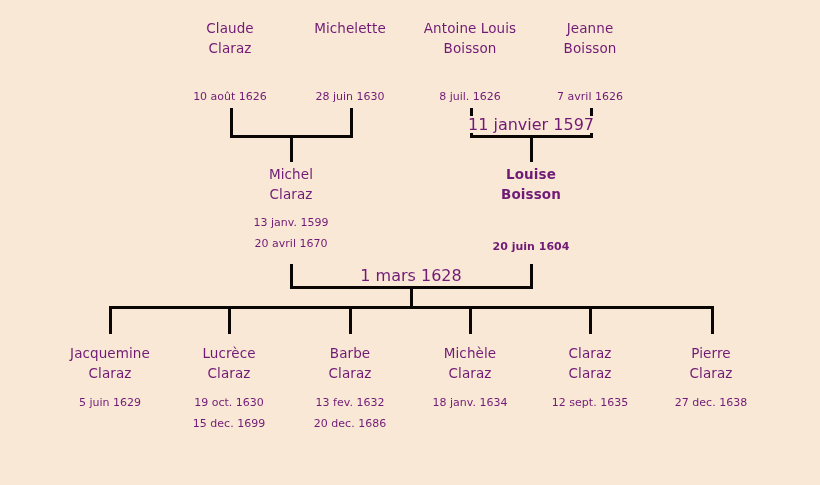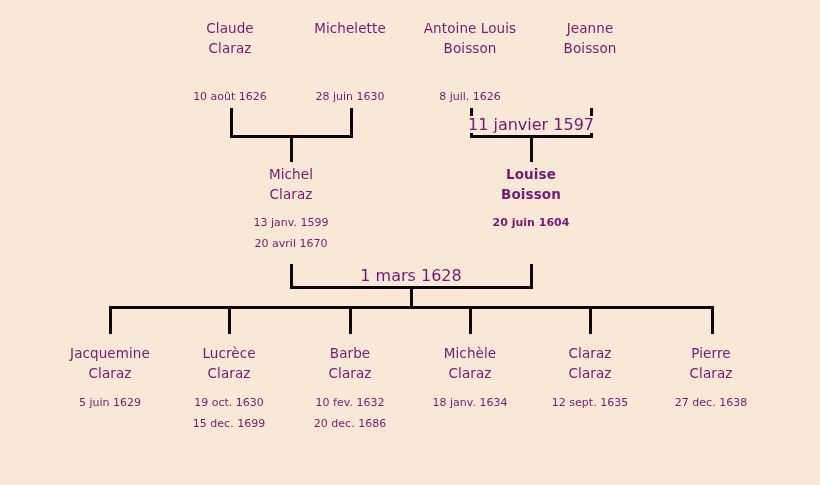--- a/index.html
+++ b/index.html
@@ -37,21 +37,21 @@
     font-weight: bold;
   }
   .dates {
     position: absolute;
     transform: translateX(-50%);
     text-align: center;
     white-space: nowrap;
     line-height: 21px;
     font-size: 11px;
   }
-  .dates.bold { font-weight: bold; }
+  .dates.bold { font-weight: bold; margin-top: 24px; }
   .dt { display: block; }
 
   
   .hline {
     position: absolute;
     height: 3px;
     background: #0a0603;
   }
   .vline {
     position: absolute;
@@ -92,20 +92,23 @@
   </div>
 
   <div class="dates" style="left:230px; top:86px;">
     <span class="dt">10 août 1626</span>
   </div>
   <div class="dates" style="left:350px; top:86px;">
     <span class="dt">28 juin 1630</span>
   </div>
   <div class="dates" style="left:470px; top:86px;">
     <span class="dt">8 juil. 1626</span>
+  </div>
+  <div class="dates" style="left:590px; top:86px;">
+    <span class="dt">7 avril 1626</span>
   </div>
 
   <div class="vline" style="left: 230px; top: 108px; height: 30px; background: rgb(10, 6, 3);"></div>
   <div class="vline" style="left: 350px; top: 108px; height: 30px; background: rgb(10, 6, 3);"></div>
   <div class="hline" style="left: 230px; top: 135px; width: 123px; background: rgb(10, 6, 3);"></div>
   <div class="vline" style="left: 290px; top: 135px; height: 27px; background: rgb(10, 6, 3);"></div>
 
   <div class="vline" style="left: 470px; top: 108px; height: 30px; background: rgb(10, 6, 3);"></div>
   <div class="vline" style="left: 590px; top: 108px; height: 30px; background: rgb(10, 6, 3);"></div>
   <div class="hline" style="left: 470px; top: 135px; width: 123px; background: rgb(10, 6, 3);"></div>
@@ -169,21 +172,21 @@
   </div>
 
   <div class="dates" style="left:110px; top:392px;">
     <span class="dt">5 juin 1629</span>
   </div>
   <div class="dates" style="left:229px; top:392px;">
     <span class="dt">19 oct. 1630</span>
     <span class="dt">15 dec. 1699</span>
   </div>
   <div class="dates" style="left:350px; top:392px;">
-    <span class="dt">10 fev. 1632</span>
+    <span class="dt">13 fev. 1632</span>
     <span class="dt">20 dec. 1686</span>
   </div>
   <div class="dates" style="left:470px; top:392px;">
     <span class="dt">18 janv. 1634</span>
   </div>
   <div class="dates" style="left:590px; top:392px;">
     <span class="dt">12 sept. 1635</span>
   </div>
   <div class="dates" style="left:711px; top:392px;">
     <span class="dt">27 dec. 1638</span>

